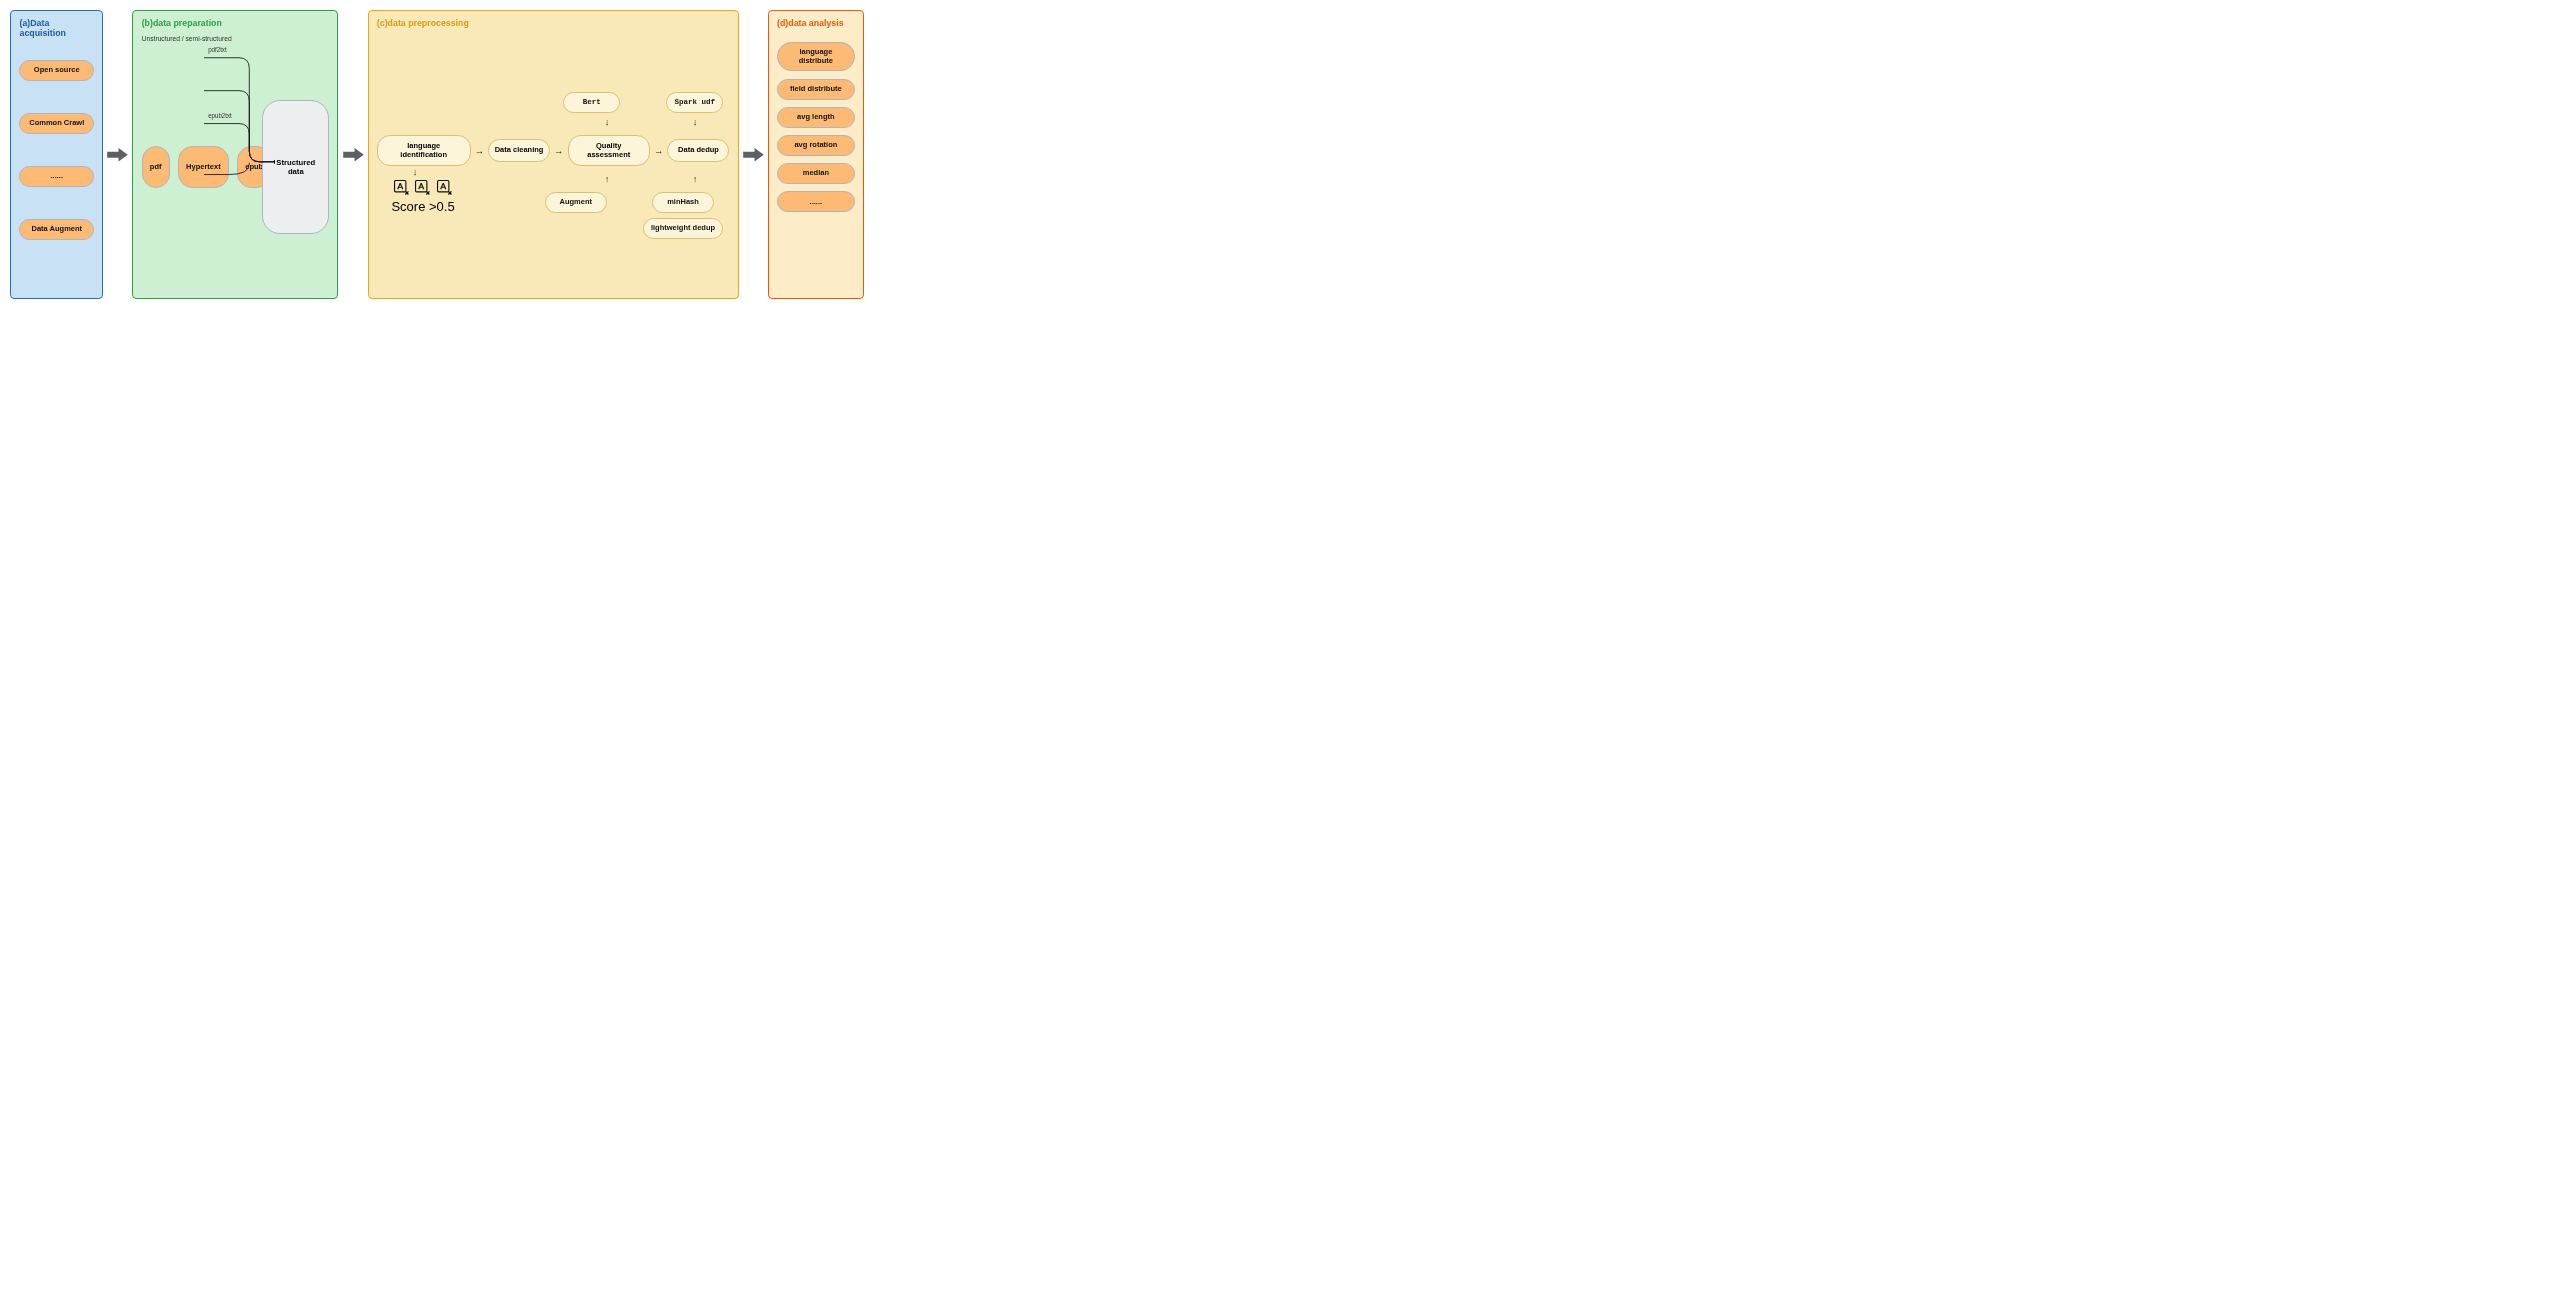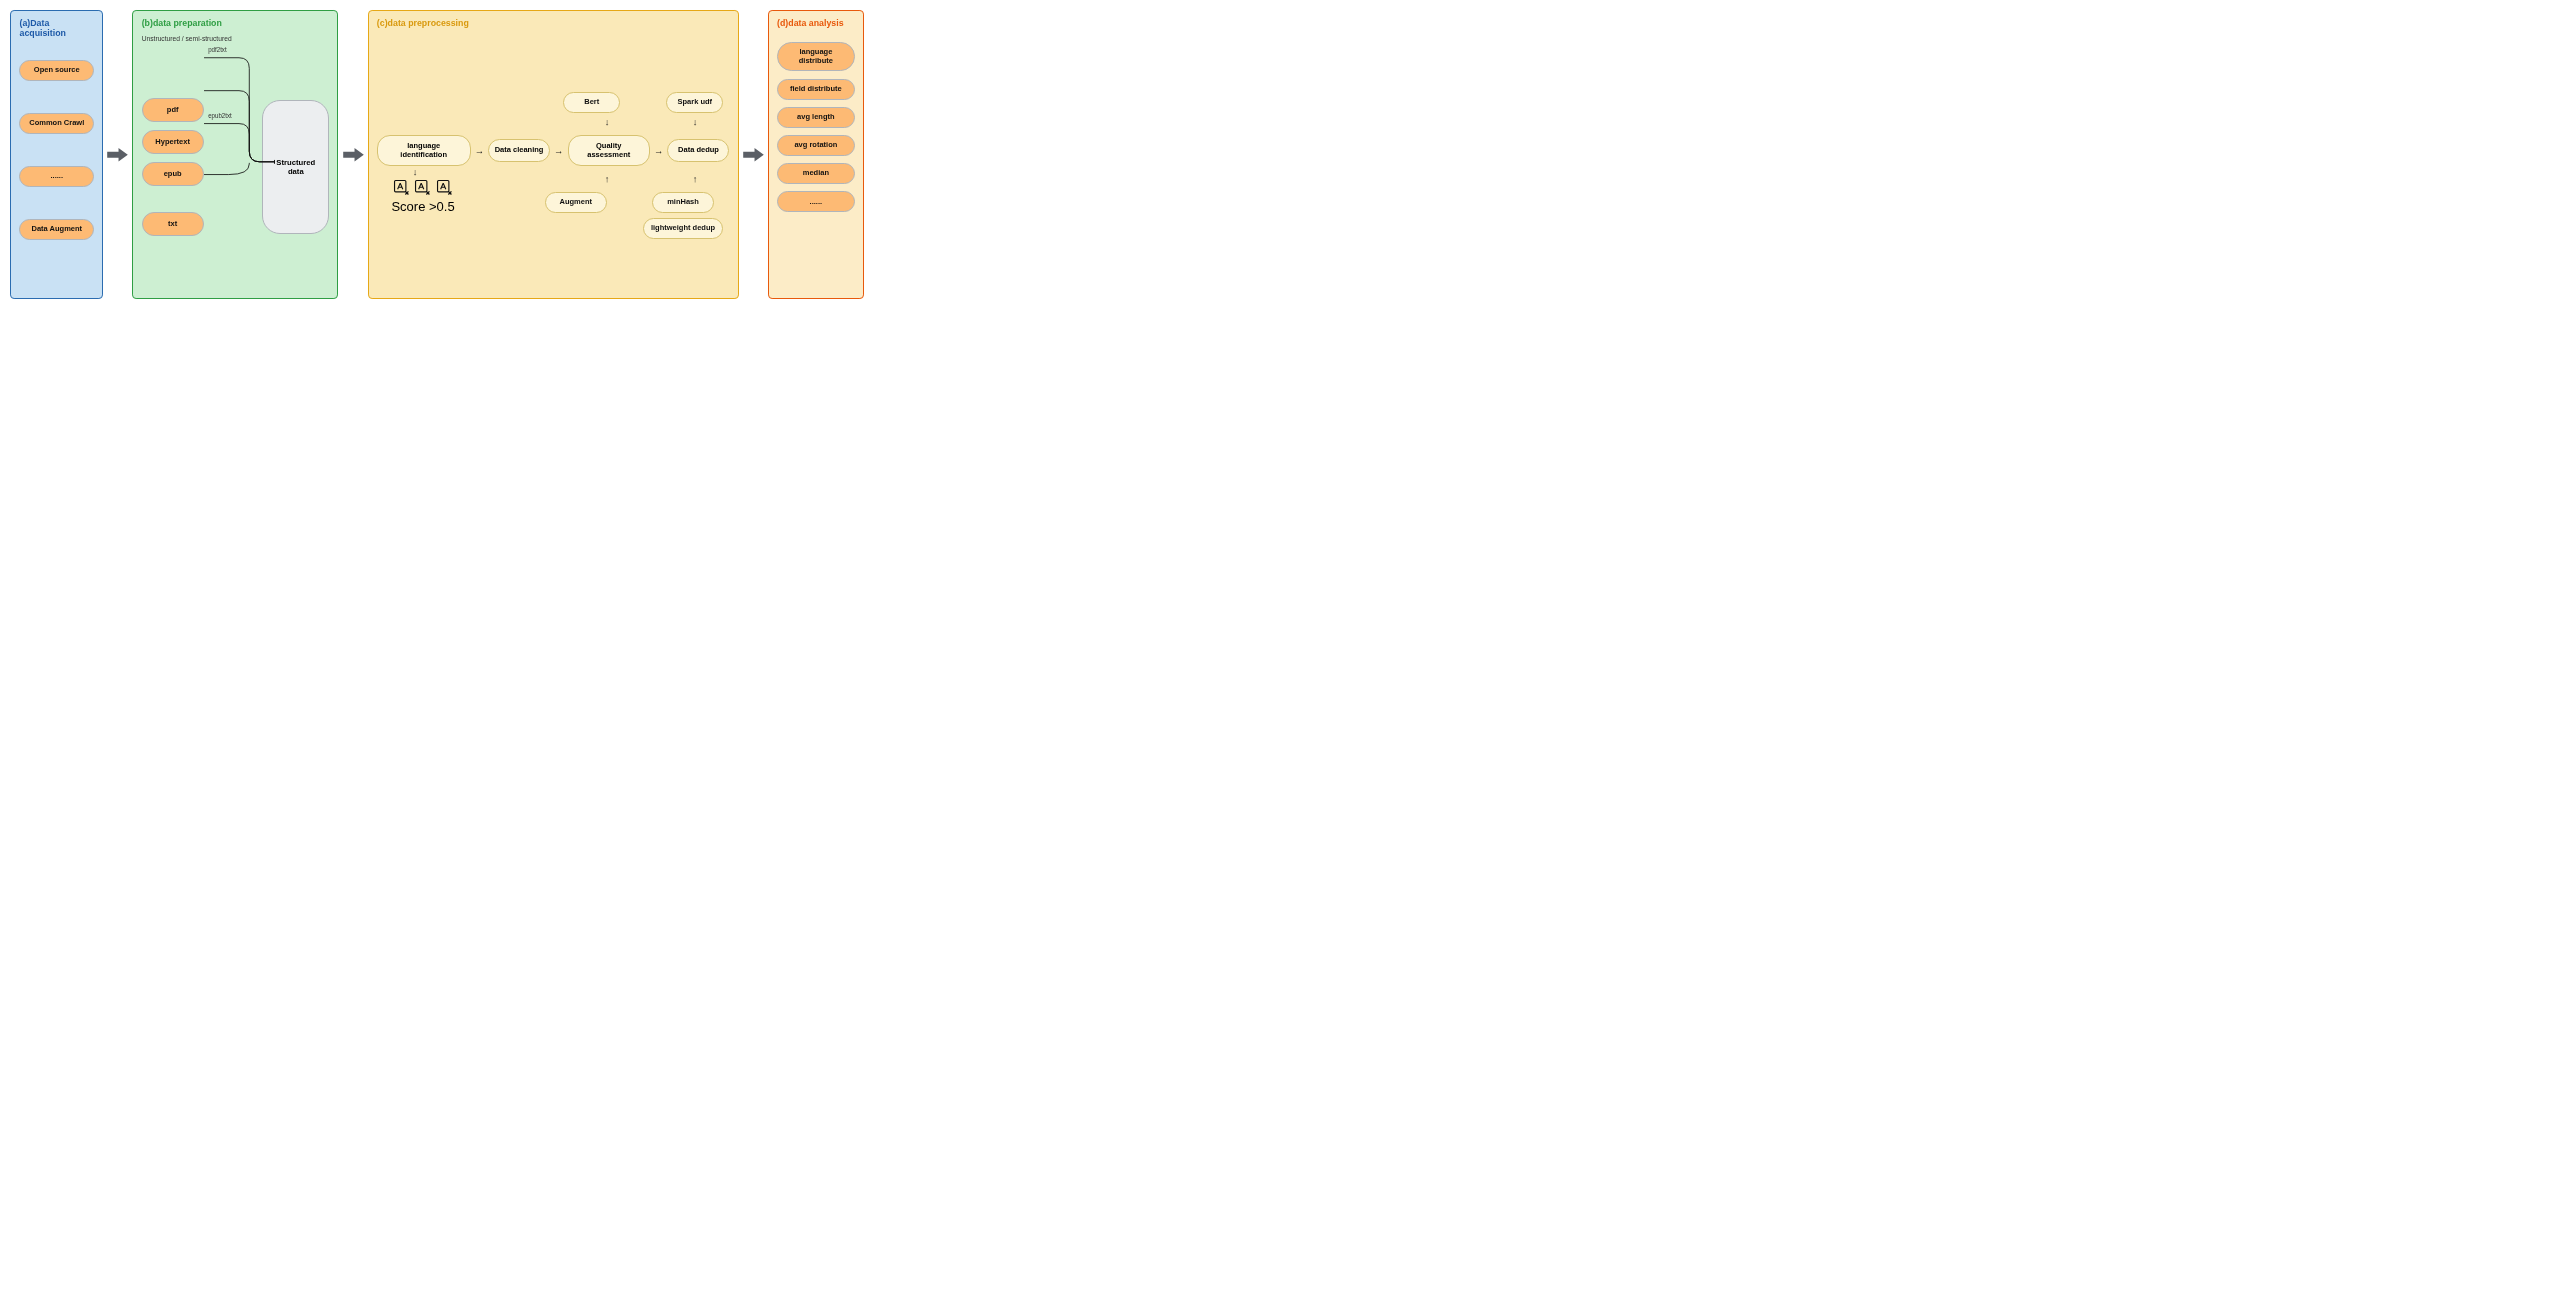--- a/index.html
+++ b/index.html
@@ -75,21 +75,20 @@
   }
   .panel-b-body {
     display: flex;
     align-items: center;
     gap: 0;
     flex: 1;
     position: relative;
   }
   .b-left {
     display: flex;
-    flex-direction: column;
     gap: 8.2px;
     width: 62px;
   }
   .b-left .pill { min-height: 24px; }
   .b-right {
     margin-left: auto;
   }
   .struct-box {
     background: #eceef0;
     border: 0.8px solid #b0b5bb;
@@ -148,21 +147,21 @@
     font-size: 9.3px;
     color: #222;
   }
   .c-top-pills {
     position: absolute;
     top: 52px;
     display: flex;
     gap: 46px;
     right: 6.2px;
   }
-  .c-top-pills .pill { min-width: 57px; }
+  .c-top-pills .pill { min-width: 57px; font-family: Liberation Mono, monospace; }
   .c-bot-pills {
     position: absolute;
     top: 152px;
     right: 6.2px;
     display: flex;
     gap: 36px;
     align-items: flex-start;
   }
   .stack { display: flex; flex-direction: column; gap: 5.2px; align-items: center; }
   .stack .pill { min-width: 62px; }

